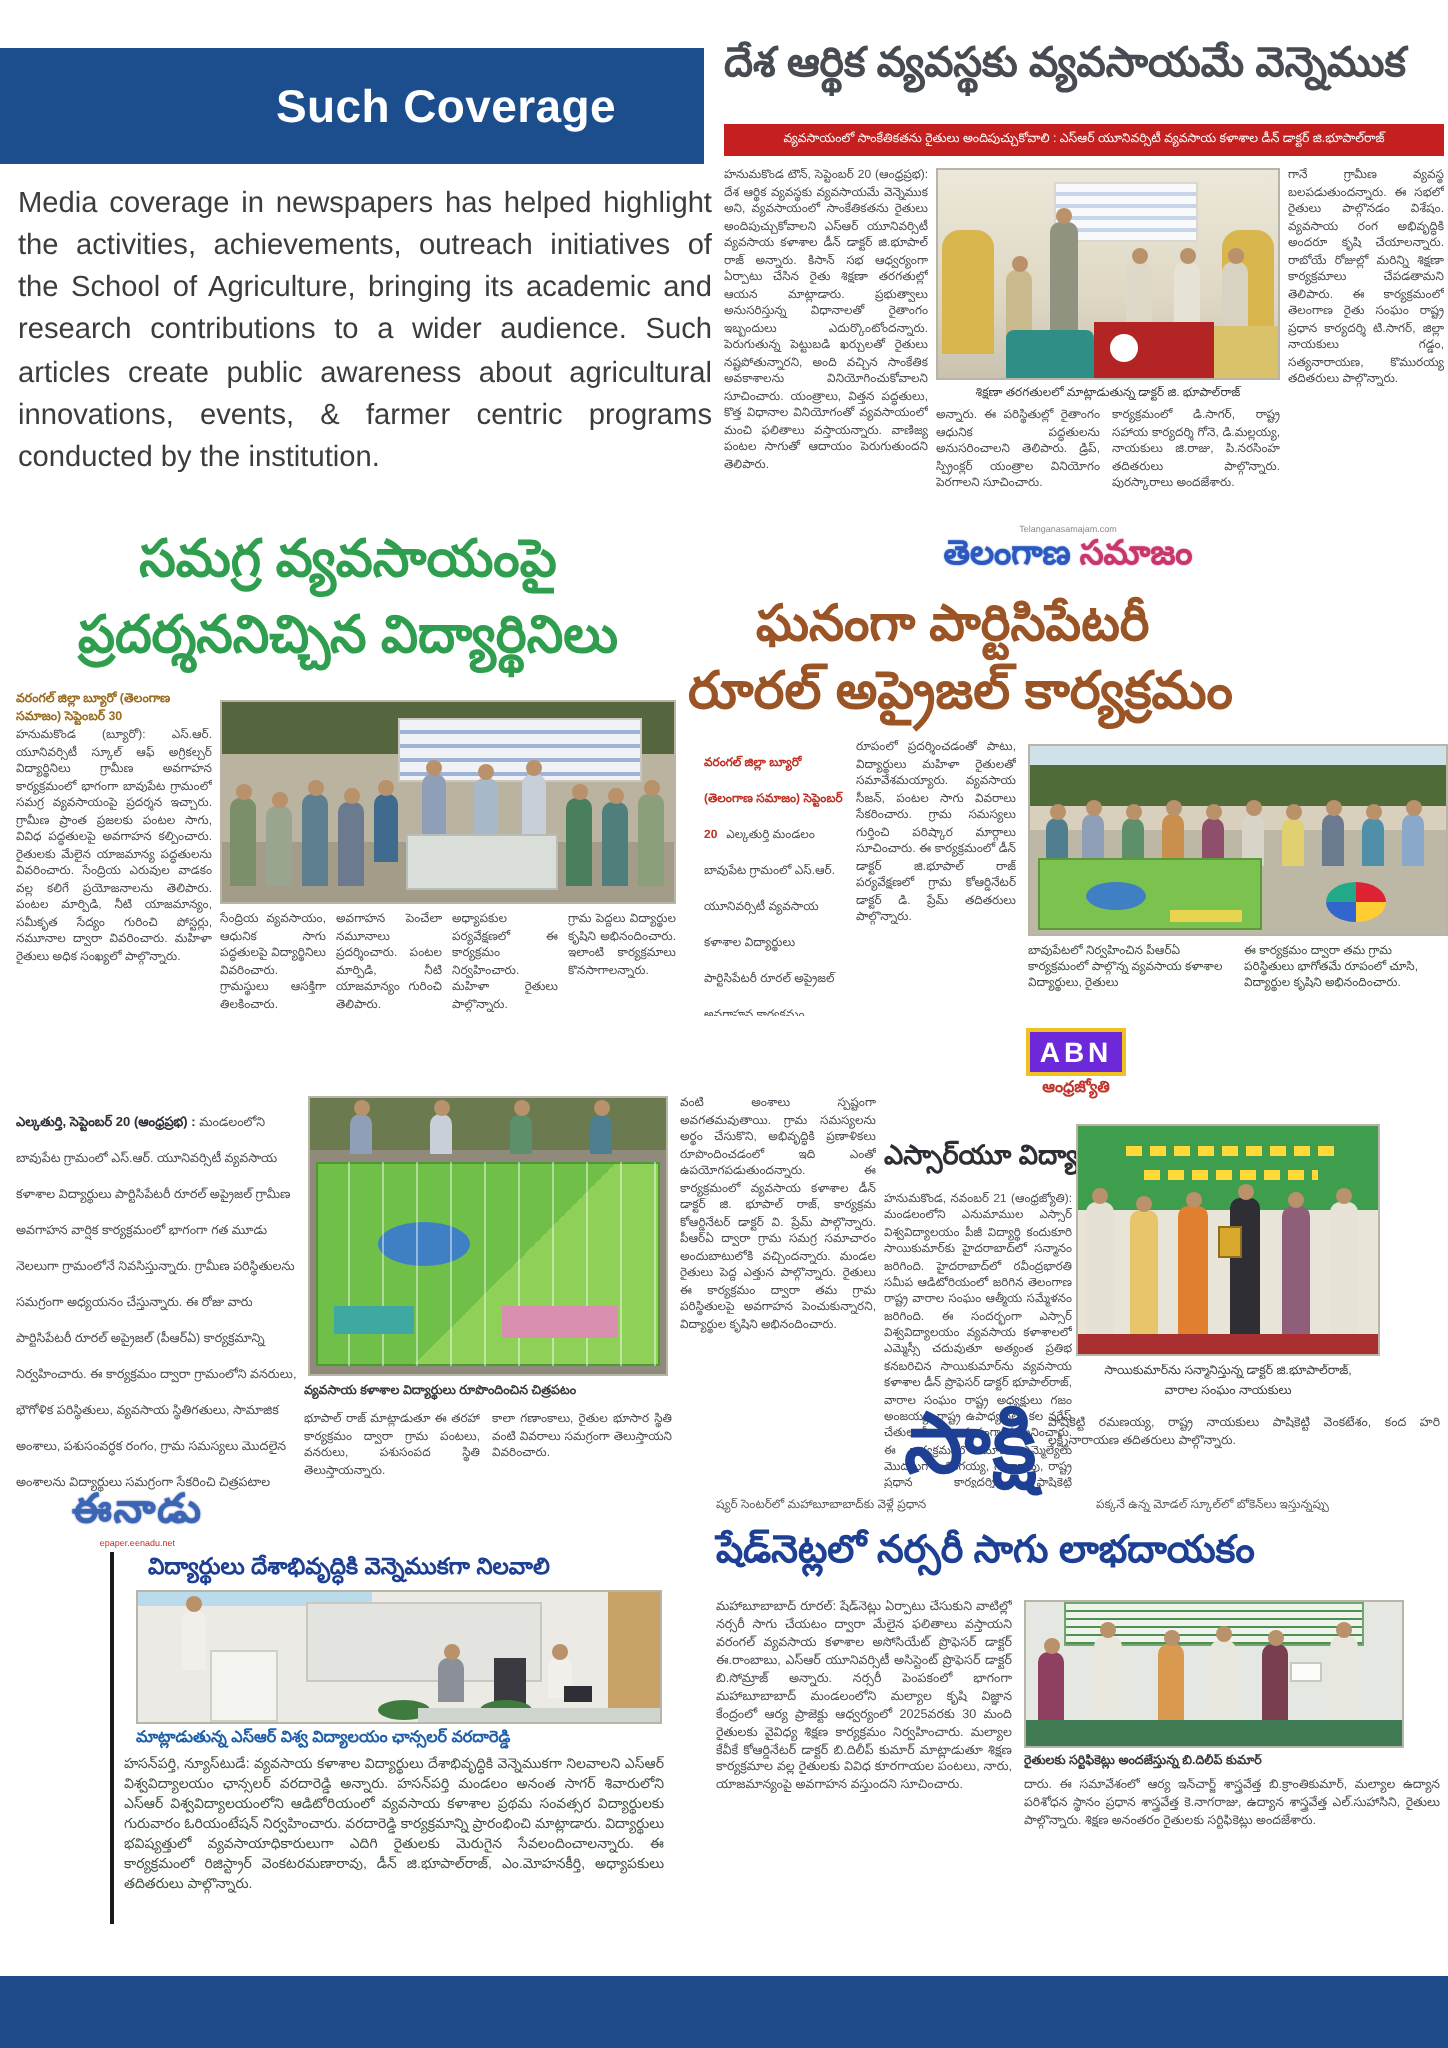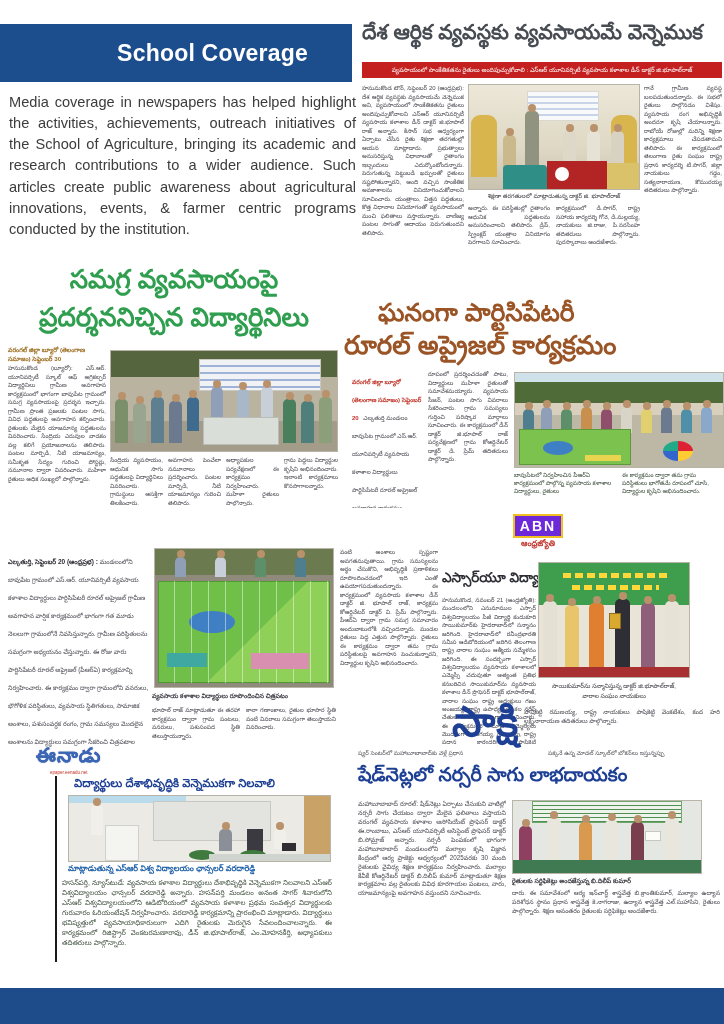--- a/index.html
+++ b/index.html
@@ -49,21 +49,21 @@
   .ts-b{font-size:17px;font-weight:bold;color:#c8366e;text-shadow:0 0 1px #e08aa8;}
   .footer{position:absolute;left:0;top:988px;width:724px;height:36px;background:#1e4b8a;}
   .vrule{position:absolute;background:#1a1a1a;}
 </style>
 </head>
 <body>
 
 <div class="page">
 
   <div class="band">
-    <span class="band-title">School Coverage</span>
+    <span class="band-title">Such Coverage</span>
   </div>
   <p class="intro">Media coverage in newspapers has helped highlight the activities, achievements, outreach initiatives of the School of Agriculture, bringing its academic and research contributions to a wider audience. Such articles create public awareness about agricultural innovations, events, &amp; farmer centric programs conducted by the institution.</p>
 
   <section class="clip" style="left:360px;top:6px;width:364px;height:252px;">
     <div class="abspos hl-dark" style="left:2px;top:14px;width:360px;font-size:20.5px;line-height:1.15;white-space:nowrap;">దేశ ఆర్థిక వ్యవస్థకు వ్యవసాయమే వెన్నెముక</div>
     <div class="redbar" style="left:2px;top:56px;width:360px;height:16px;">వ్యవసాయంలో సాంకేతికతను రైతులు అందిపుచ్చుకోవాలి : ఎస్ఆర్ యూనివర్సిటీ వ్యవసాయ కళాశాల డీన్ డాక్టర్ జి.భూపాల్‌రాజ్</div>
     <div class="abspos tx" style="left:2px;top:78px;width:102px;height:172px;">హనుమకొండ టౌన్, సెప్టెంబర్ 20 (ఆంధ్రప్రభ): దేశ ఆర్థిక వ్యవస్థకు వ్యవసాయమే వెన్నెముక అని, వ్యవసాయంలో సాంకేతికతను రైతులు అందిపుచ్చుకోవాలని ఎస్ఆర్ యూనివర్సిటీ వ్యవసాయ కళాశాల డీన్ డాక్టర్ జి.భూపాల్ రాజ్ అన్నారు. కిసాన్ సభ ఆధ్వర్యంగా ఏర్పాటు చేసిన రైతు శిక్షణా తరగతుల్లో ఆయన మాట్లాడారు. ప్రభుత్వాలు అనుసరిస్తున్న విధానాలతో రైతాంగం ఇబ్బందులు ఎదుర్కొంటోందన్నారు. పెరుగుతున్న పెట్టుబడి ఖర్చులతో రైతులు నష్టపోతున్నారని, అంది వచ్చిన సాంకేతిక అవకాశాలను వినియోగించుకోవాలని సూచించారు. యంత్రాలు, విత్తన పద్ధతులు, కొత్త విధానాల వినియోగంతో వ్యవసాయంలో మంచి ఫలితాలు వస్తాయన్నారు. వాణిజ్య పంటల సాగుతో ఆదాయం పెరుగుతుందని తెలిపారు.</div>
     <div class="ph" style="left:108px;top:78px;width:172px;height:106px;background:linear-gradient(180deg,#ece7d8 0%,#ded8c4 60%,#c9c2ae 100%);">
       <i style="left:58px;top:6px;width:72px;height:30px;background:repeating-linear-gradient(#f7f9fb 0 4px,#c8d4e8 4px 6px);border:1px solid #d8d8d0;"></i>
       <i style="left:2px;top:30px;width:26px;height:62px;background:#d9b54e;border-radius:9px 9px 0 0;"></i>
@@ -104,20 +104,25 @@
       <b class="pr" style="left:190px;bottom:8px;width:13px;height:42px;background:#4f7f7a;"></b>
       <b class="pr" style="left:208px;bottom:8px;width:13px;height:46px;background:#8a9f7a;"></b>
     </div>
     <div class="abspos tx" style="left:106px;top:196px;width:53px;height:50px;">సేంద్రియ వ్యవసాయం, ఆధునిక సాగు పద్ధతులపై విద్యార్థినిలు వివరించారు. గ్రామస్థులు ఆసక్తిగా తిలకించారు.</div>
     <div class="abspos tx" style="left:164px;top:196px;width:53px;height:50px;">అవగాహన పెంచేలా నమూనాలు ప్రదర్శించారు. పంటల మార్పిడి, నీటి యాజమాన్యం గురించి తెలిపారు.</div>
     <div class="abspos tx" style="left:222px;top:196px;width:53px;height:50px;">అధ్యాపకుల పర్యవేక్షణలో ఈ కార్యక్రమం నిర్వహించారు. మహిళా రైతులు పాల్గొన్నారు.</div>
     <div class="abspos tx" style="left:280px;top:196px;width:54px;height:50px;">గ్రామ పెద్దలు విద్యార్థుల కృషిని అభినందించారు. ఇలాంటి కార్యక్రమాలు కొనసాగాలన్నారు.</div>
   </section>
 
   <section class="clip" style="left:344px;top:260px;width:380px;height:252px;">
+    <div class="ts-mast">
+      <span class="ts-url">Telanganasamajam.com</span>
+      <span class="ts-a">తెలంగాణ</span>
+      <span class="ts-b">సమాజం</span>
+    </div>
     <div class="abspos hl-brown" style="left:0px;top:70px;font-size:26px;white-space:nowrap;">రూరల్ అప్రైజల్ కార్యక్రమం</div>
     <div class="abspos hl-brown" style="left:34px;top:38px;font-size:25px;white-space:nowrap;">ఘనంగా పార్టిసిపేటరీ</div>
     <div class="abspos" style="left:8px;top:110px;width:70px;height:138px;overflow:hidden;">
       <span class="dl-red" style="font-size:6px;">వరంగల్ జిల్లా బ్యూరో (తెలంగాణ సమాజం) సెప్టెంబర్ 20</span>
       <span class="tx" style="font-size:6px;">ఎల్కతుర్తి మండలం బావుపేట గ్రామంలో ఎస్.ఆర్. యూనివర్సిటీ వ్యవసాయ కళాశాల విద్యార్థులు పార్టిసిపేటరీ రూరల్ అప్రైజల్ అవగాహన కార్యక్రమం ఘనంగా నిర్వహించారు. ఇందులో భాగంగా గ్రామ పటం, సామాజిక వనరుల పటం రూపొందించారు. గ్రామంలోని వనరులు, భౌగోళిక పరిస్థితులపై అవగాహన పెంచుకున్నారు.</span>
     </div>
     <div class="abspos tx" style="left:84px;top:110px;width:80px;height:140px;">రూపంలో ప్రదర్శించడంతో పాటు, విద్యార్థులు మహిళా రైతులతో సమావేశమయ్యారు. వ్యవసాయ సీజన్, పంటల సాగు వివరాలు సేకరించారు. గ్రామ సమస్యలు గుర్తించి పరిష్కార మార్గాలు సూచించారు. ఈ కార్యక్రమంలో డీన్ డాక్టర్ జి.భూపాల్ రాజ్ పర్యవేక్షణలో గ్రామ కోఆర్డినేటర్ డాక్టర్ డి. ప్రేమ్ తదితరులు పాల్గొన్నారు.</div>
     <div class="ph" style="left:170px;top:112px;width:210px;height:96px;background:linear-gradient(180deg,#cfe2ea 0 10%,#4f6b38 10% 44%,#bdb7a6 44%);">
       <i style="left:0;top:30px;width:100%;height:12px;background:#d8d0bc;"></i>
       <b class="pr" style="left:8px;bottom:34px;width:11px;height:24px;background:#4f7f8f;"></b>

